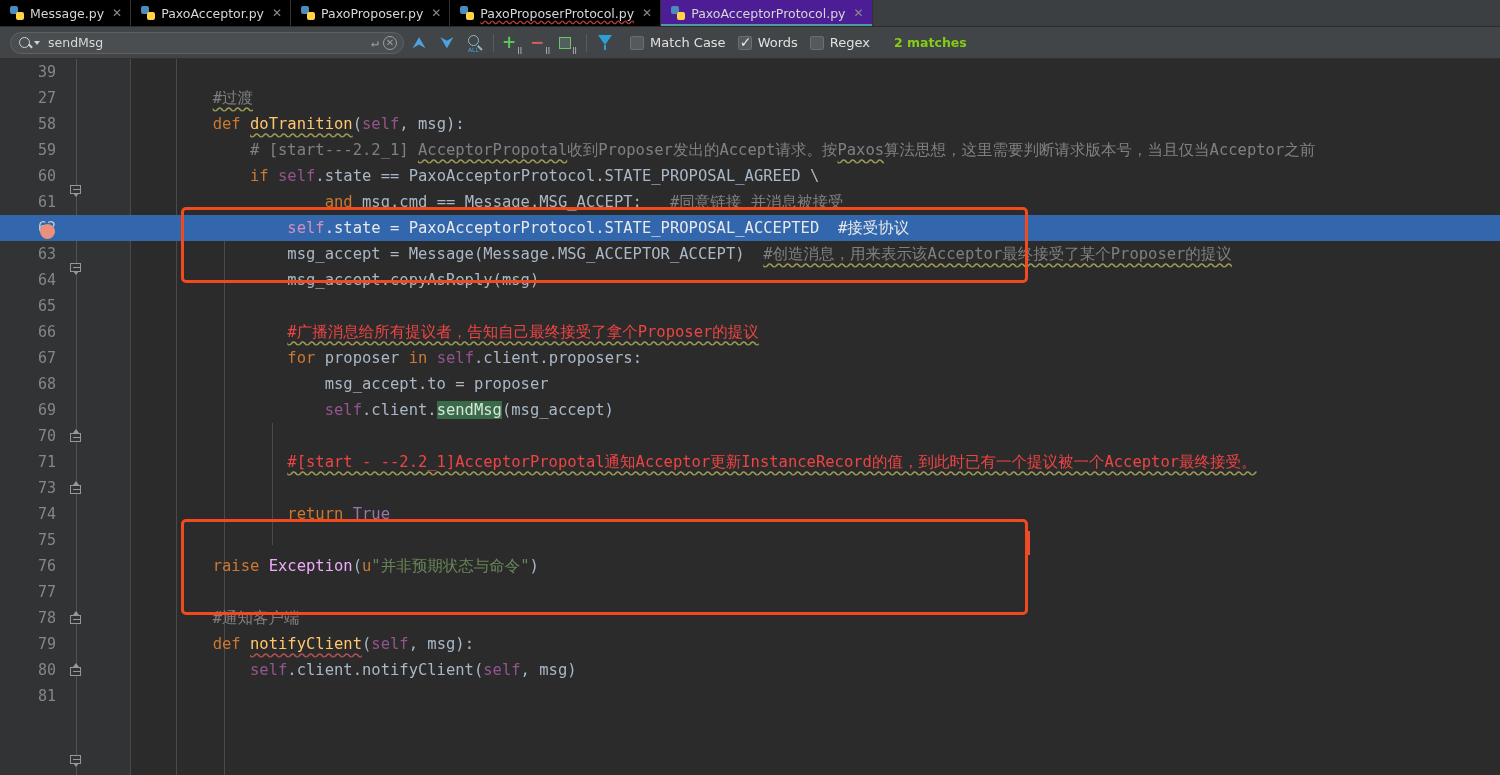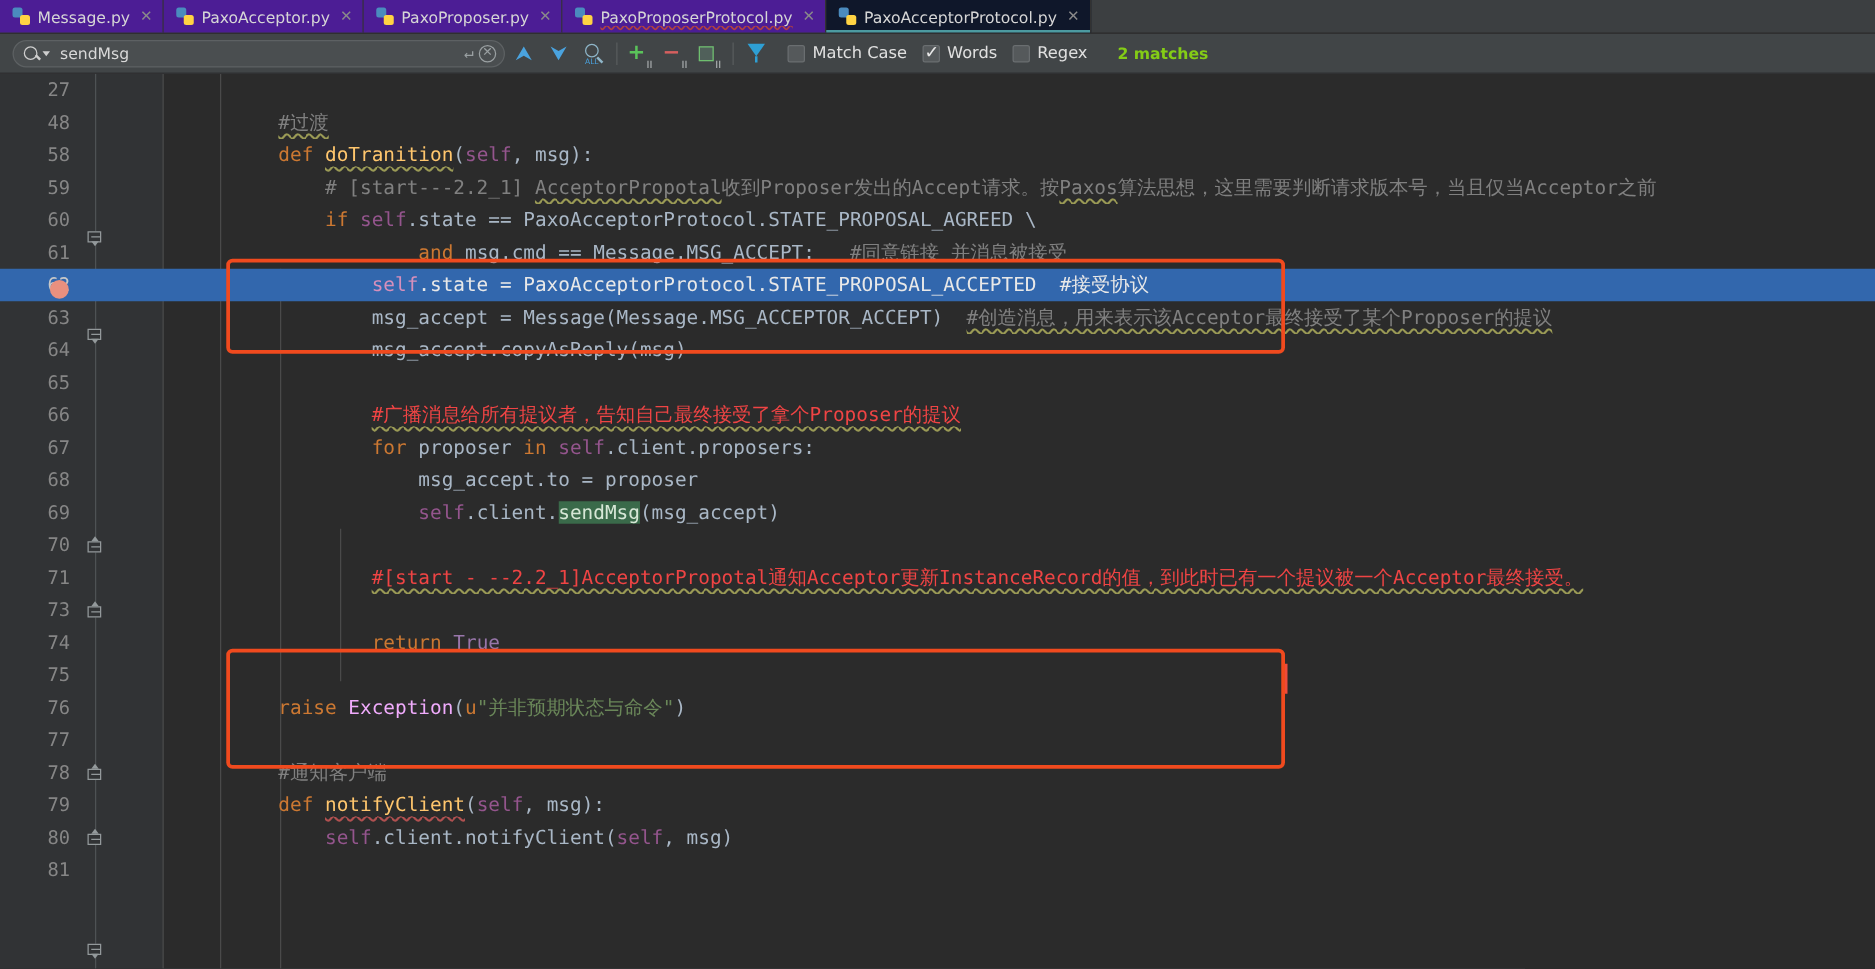--- a/index.html
+++ b/index.html
@@ -20,28 +20,28 @@
     position: relative;
   }
   .tab {
     display: flex;
     align-items: center;
     gap: 6px;
     padding: 0 8px 0 10px;
     font-family: "DejaVu Sans", sans-serif;
     font-size: 12.5px;
     color: #d6d6d6;
-    background: #4c1d95;
+    background: #000000;
     border-right: 1px solid #323232;
     position: relative;
     white-space: nowrap;
     cursor: default;
   }
   .tab.active {
-    background: #0f172a;
+    background: #4c1d95;
   }
   .tab.active::after {
     content: "";
     position: absolute;
     left: 0; right: 0; bottom: 0;
     height: 2px;
     background: #4c9aa0;
   }
   .tab .tablabel { position: relative; }
   .tab.err .tablabel {
@@ -202,21 +202,21 @@
   }
   .line .num {
     position: absolute;
     left: 0; width: 56px;
     text-align: right;
     color: #868686;
     font-size: 15px;
   }
   .line .txt {
     position: absolute;
-    left: 148px;
+    left: 138px;
     right: 0;
     padding-left: 0px;
     color: #a9b7c6;
   }
   .line.hl { background: #3267ad; padding-left: 41px; }
   .line.hl .num { color: #c8c8c8; }
   .line.hl .txt, .line.hl .txt * { color: #e8e8e8 !important; }
   .line.hl .txt .kw-self { color: #d68fbb !important; }
 
   
@@ -413,22 +413,22 @@
 <div class="editor">
   <div class="gutter">
     <div class="foldline"></div>
   </div>
 
   <div class="iguide" style="left:176px;"></div>
   <div class="iguide" style="left:224px;top:156px;"></div>
   <div class="iguide" style="left:272px;top:364px;bottom:230px;"></div>
 
   <div class="code" id="code-lines">
-      <div class="line"><span class="num">27</span><span class="txt"></span></div>
-      <div class="line"><span class="num">48</span><span class="txt">        <span class="cmt typo">#过渡</span></span></div>
+      <div class="line"><span class="num">39</span><span class="txt"></span></div>
+      <div class="line"><span class="num">27</span><span class="txt">        <span class="cmt typo">#过渡</span></span></div>
       <div class="line"><span class="num">58</span><span class="txt">        <span class="kw">def</span> <span class="fn typo">doTranition</span><span class="plain">(</span><span class="self">self</span><span class="plain">, msg):</span></span></div>
       <div class="line"><span class="num">59</span><span class="txt">            <span class="cmt"># [start---2.2_1] </span><span class="cmt typo">AcceptorPropotal</span><span class="cmt">收到Proposer发出的Accept请求。按</span><span class="cmt typo">Paxos</span><span class="cmt">算法思想，这里需要判断请求版本号，当且仅当Acceptor之前</span></span></div>
       <div class="line"><span class="num">60</span><span class="txt">            <span class="kw">if</span> <span class="self">self</span><span class="plain">.state == PaxoAcceptorProtocol.STATE_PROPOSAL_AGREED \</span></span></div>
       <div class="line"><span class="num">61</span><span class="txt">                    <span class="kw">and</span> <span class="plain">msg.cmd == Message.MSG_ACCEPT:   </span><span class="cmt">#同意链接 并消息被接受</span></span></div>
       <div class="line hl"><span class="num">62</span><span class="txt">                <span class="kw-self">self</span><span class="plain">.state = PaxoAcceptorProtocol.STATE_PROPOSAL_ACCEPTED  </span><span class="cmt">#接受协议</span></span></div>
       <div class="line"><span class="num">63</span><span class="txt">                <span class="plain">msg_accept = Message(Message.MSG_ACCEPTOR_ACCEPT)  </span><span class="cmt typo">#创造消息，用来表示该Acceptor最终接受了某个Proposer的提议</span></span></div>
       <div class="line"><span class="num">64</span><span class="txt">                <span class="plain">msg_accept.copyAsReply(msg)</span></span></div>
       <div class="line"><span class="num">65</span><span class="txt"></span></div>
       <div class="line"><span class="num">66</span><span class="txt">                <span class="cmtus typo">#广播消息给所有提议者，告知自己最终接受了拿个Proposer的提议</span></span></div>
       <div class="line"><span class="num">67</span><span class="txt">                <span class="kw">for</span> <span class="plain">proposer</span> <span class="kw">in</span> <span class="self">self</span><span class="plain">.client.proposers:</span></span></div>

